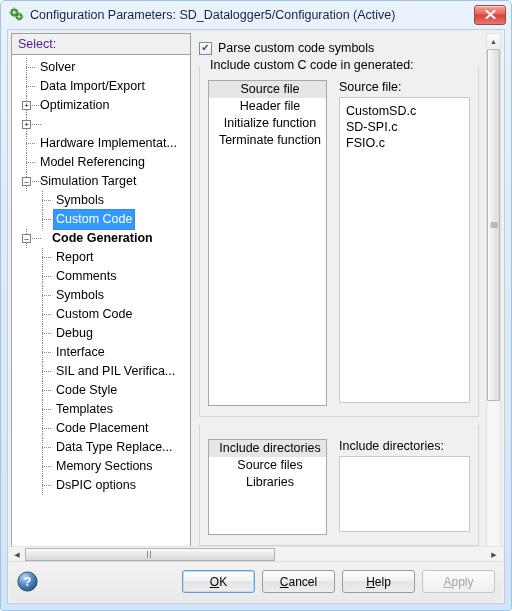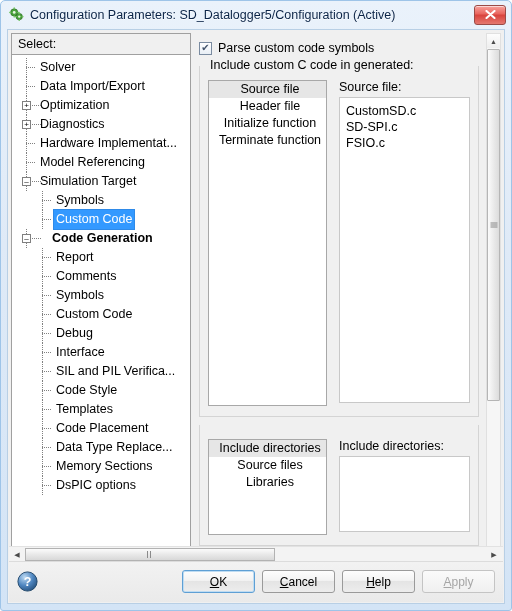--- a/index.html
+++ b/index.html
@@ -56,21 +56,21 @@
 
   
   .left-pane{
     position:absolute;left:2px;top:2px;width:180px;bottom:2px;
     background:#ffffff;border:1px solid #a0a0a0;
     box-sizing:border-box;
   }
   .select-header{
     height:21px;line-height:21px;padding-left:6px;
     background:#f0f0f0;border-bottom:1px solid #a0a0a0;
-    font-size:12.5px;color:#000000;
+    font-size:12.5px;color:#4c1d95;
     box-sizing:border-box;
   }
   .tree{
     position:absolute;left:0;top:22px;right:0;bottom:0;
     overflow:hidden;background:#fff;padding-top:2px;
   }
   .tree-row{
     position:relative;height:19px;line-height:19px;
     display:flex;align-items:center;white-space:nowrap;
     font-size:12.5px;color:#000;cursor:default;
@@ -271,21 +271,20 @@
             <div class="tree-row">
               <span class="vline" style="left: 14px; top: 0px; bottom: 0px;"></span>
               <span class="expander" style="left: 10px; top: 5px;">+</span>
               <span class="leafline" style="left: 20px; top: 9px;"></span>
               <span class="lbl" style="margin-left: 25px;">Optimization</span>
             </div>
             <div class="tree-row">
               <span class="vline" style="left: 14px; top: 0px; bottom: 0px;"></span>
               <span class="expander" style="left: 10px; top: 5px;">+</span>
               <span class="leafline" style="left: 20px; top: 9px;"></span>
-              <span class="lbl" style="margin-left: 25px;">Diagnostics</span>
             </div>
             <div class="tree-row">
               <span class="vline" style="left: 14px; top: 0px; bottom: 0px;"></span>
               <span class="leafline" style="left: 14px; top: 9px;"></span>
               <span class="lbl" style="margin-left: 25px;">Hardware Implementat...</span>
             </div>
             <div class="tree-row">
               <span class="vline" style="left: 14px; top: 0px; bottom: 0px;"></span>
               <span class="leafline" style="left: 14px; top: 9px;"></span>
               <span class="lbl" style="margin-left: 25px;">Model Referencing</span>

